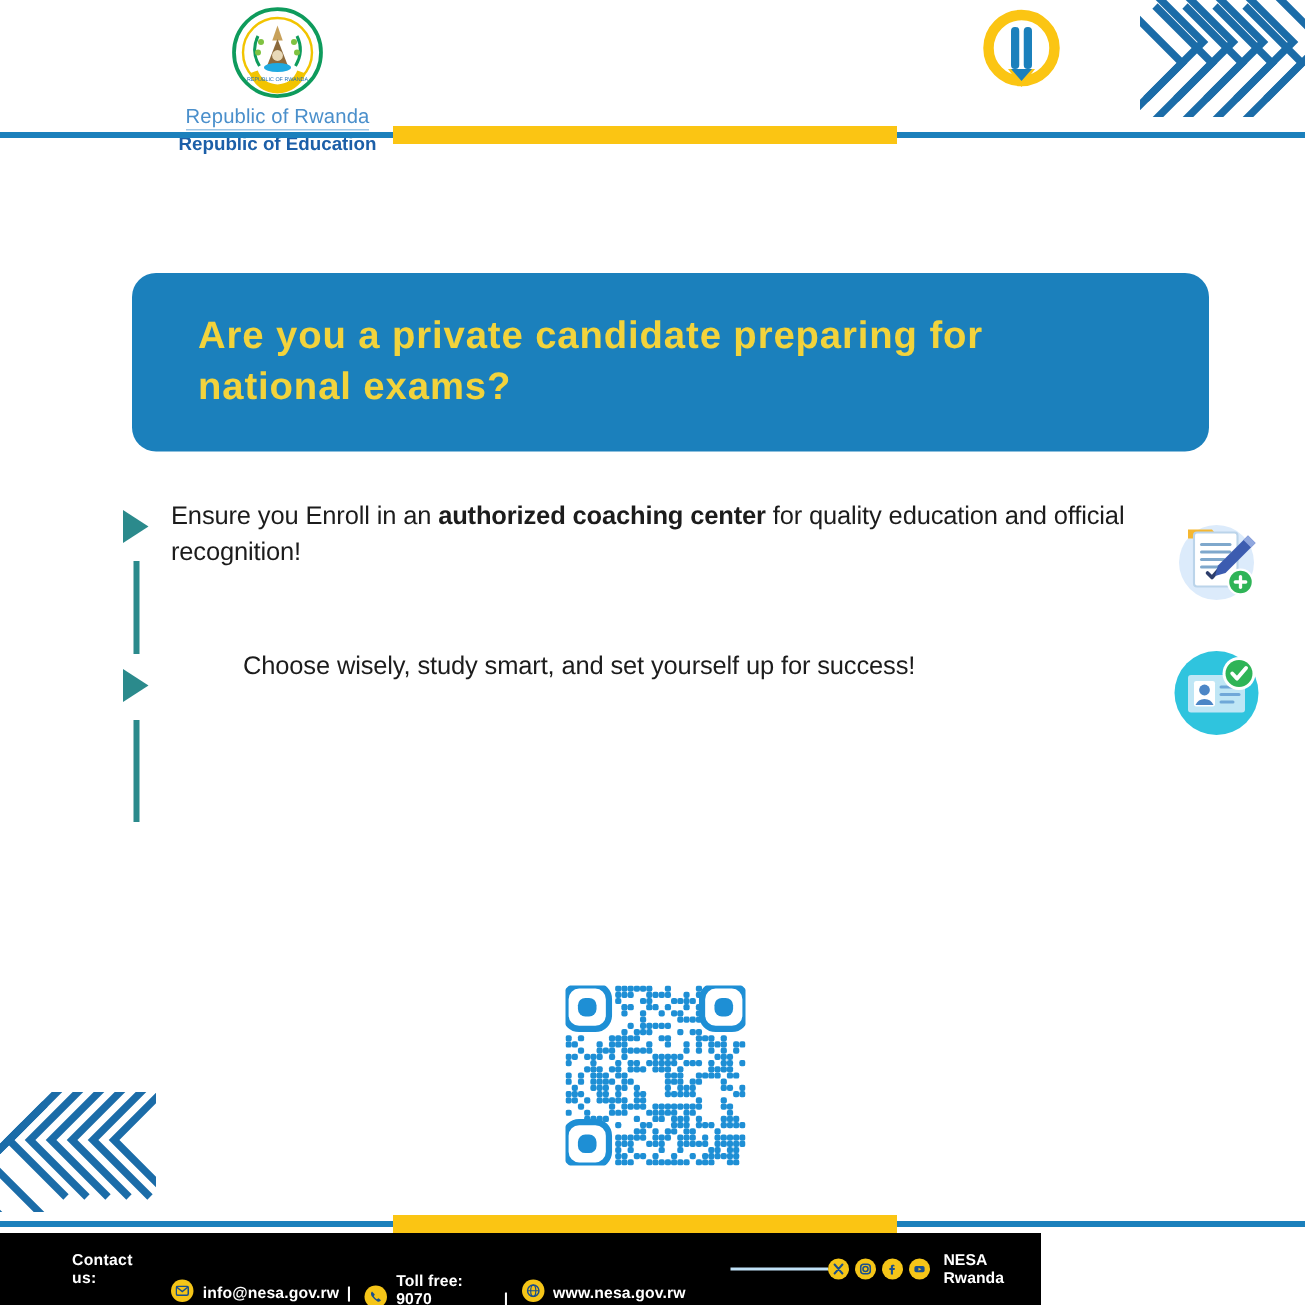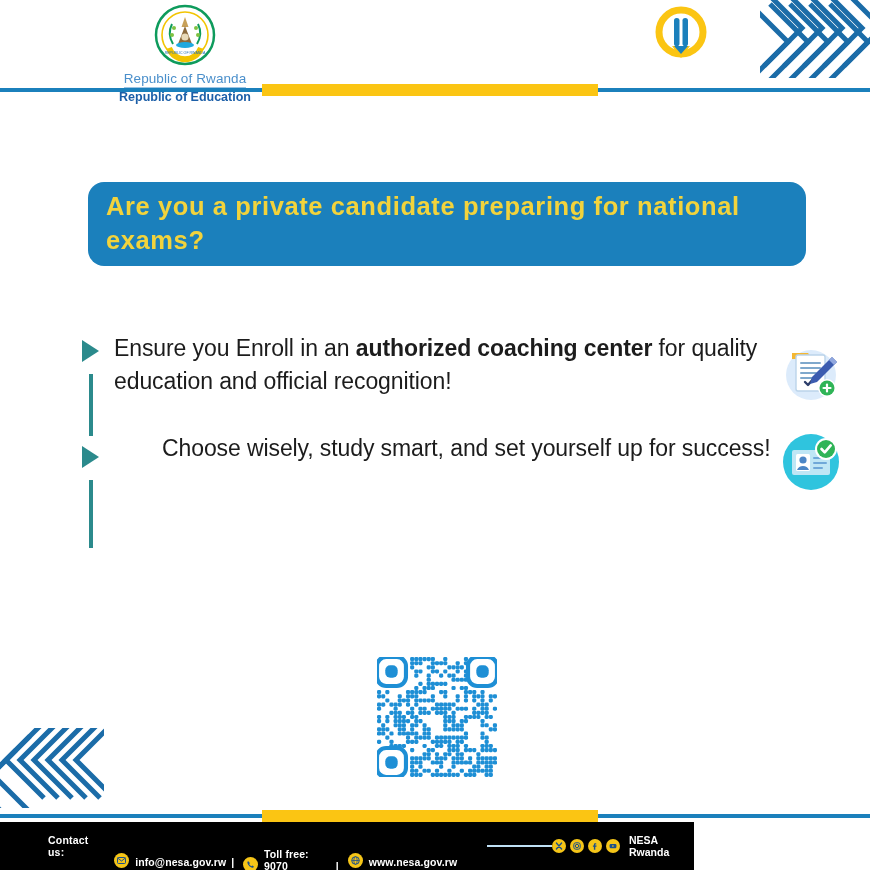--- a/index.html
+++ b/index.html
@@ -49,43 +49,43 @@
   .rule-blue {
     position:absolute; left:0; right:0; top:4px; height:4px; background:#1B80BC;
   }
   .rule-yellow {
     position:absolute; left:262px; width:336px; top:0; height:12px;
     background:#FBC513;
   }
 
   
   .banner {
-    position:absolute; left:88px; top:182px; width:718px; height:84px;
+    position:absolute; left:88px; top:182px; width:718px; height:119px;
     background:#1B80BC; border-radius:16px;
-    display:flex; align-items:center; padding:0 18px;
+    display:flex; align-items:center; padding:0 44px;
   }
   .banner-text {
     color:#F2D33C; font-size:25.5px; font-weight:bold;
     line-height:1.32; letter-spacing:.6px;
   }
 
   
   .bullets { position:absolute; left:80px; top:332px; width:700px; }
   .bullet-row { position:relative; display:flex; }
   .bullet-mark { width:34px; flex:0 0 34px; position:relative; }
   .tri {
     position:absolute; left:2px;
     width:0; height:0;
     border-left:17px solid #2B8A8C;
     border-top:11px solid transparent;
     border-bottom:11px solid transparent;
   }
   .vline { position:absolute; left:9px; width:4px; background:#2B8A8C; }
   .bullet-text {
-    font-size:23px; color:#1C1C1C; line-height:1.44; letter-spacing:-.1px;
+    font-size:17px; color:#1C1C1C; line-height:1.44; letter-spacing:-.1px;
   }
   .bullet-text b { font-weight:bold; }
 
   
   .side-icon { position:absolute; width:62px; height:62px; }
 
   
   .qr { position:absolute; left:377px; top:657px; width:120px; height:120px; }
 
   

